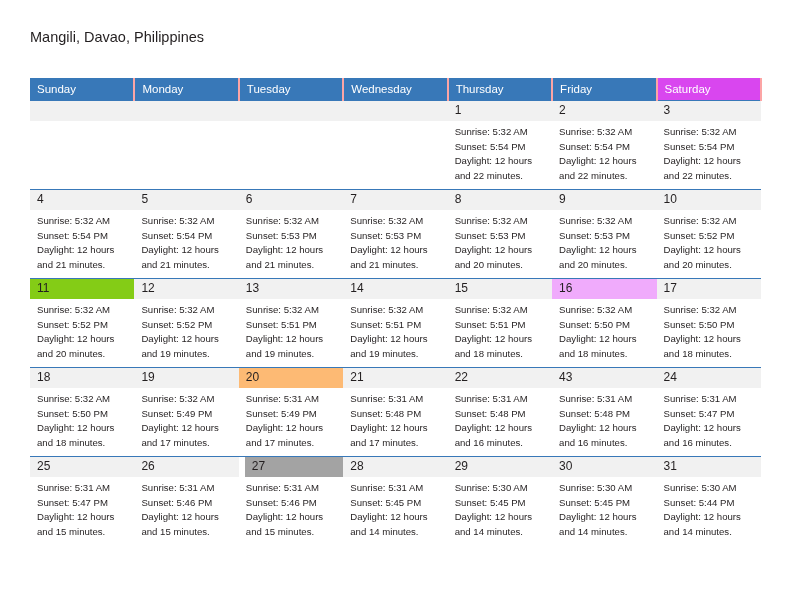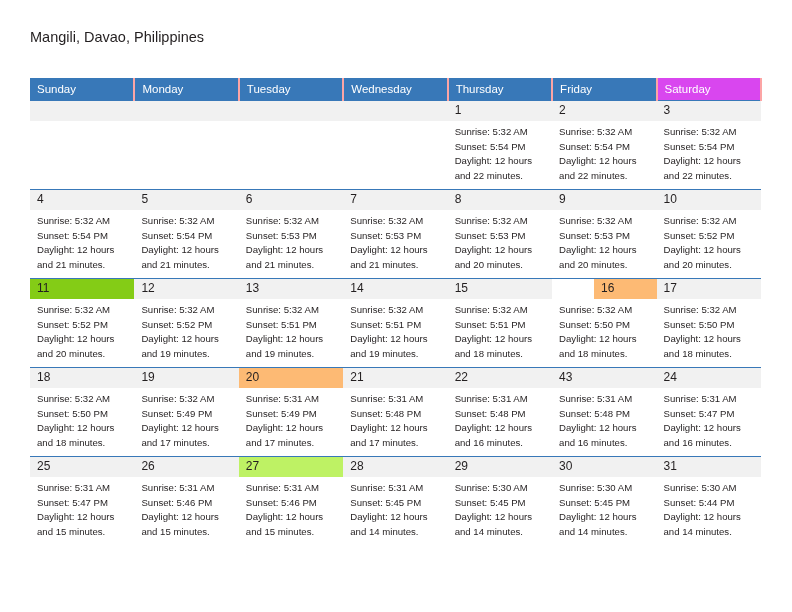--- a/index.html
+++ b/index.html
@@ -214,21 +214,21 @@
           <td>
             <div class="daynum" style="background: rgb(241, 241, 241);">15</div>
             <div class="info">
               <div>Sunrise: 5:32 AM</div>
               <div>Sunset: 5:51 PM</div>
               <div>Daylight: 12 hours</div>
               <div>and 18 minutes.</div>
             </div>
           </td>
           <td>
-            <div class="daynum" style="background: #fdba74; margin-left: 42px;">16</div>
+            <div class="daynum" style="background: #f0abfc;">16</div>
             <div class="info">
               <div>Sunrise: 5:32 AM</div>
               <div>Sunset: 5:50 PM</div>
               <div>Daylight: 12 hours</div>
               <div>and 18 minutes.</div>
             </div>
           </td>
           <td>
             <div class="daynum" style="background: rgb(241, 241, 241);">17</div>
             <div class="info">
@@ -317,21 +317,21 @@
           <td>
             <div class="daynum" style="background: rgb(241, 241, 241);">26</div>
             <div class="info">
               <div>Sunrise: 5:31 AM</div>
               <div>Sunset: 5:46 PM</div>
               <div>Daylight: 12 hours</div>
               <div>and 15 minutes.</div>
             </div>
           </td>
           <td>
-            <div class="daynum" style="background: #bef264;">27</div>
+            <div class="daynum" style="background: #a3a3a3; margin-left: 6px;">27</div>
             <div class="info">
               <div>Sunrise: 5:31 AM</div>
               <div>Sunset: 5:46 PM</div>
               <div>Daylight: 12 hours</div>
               <div>and 15 minutes.</div>
             </div>
           </td>
           <td>
             <div class="daynum" style="background: rgb(241, 241, 241);">28</div>
             <div class="info">

